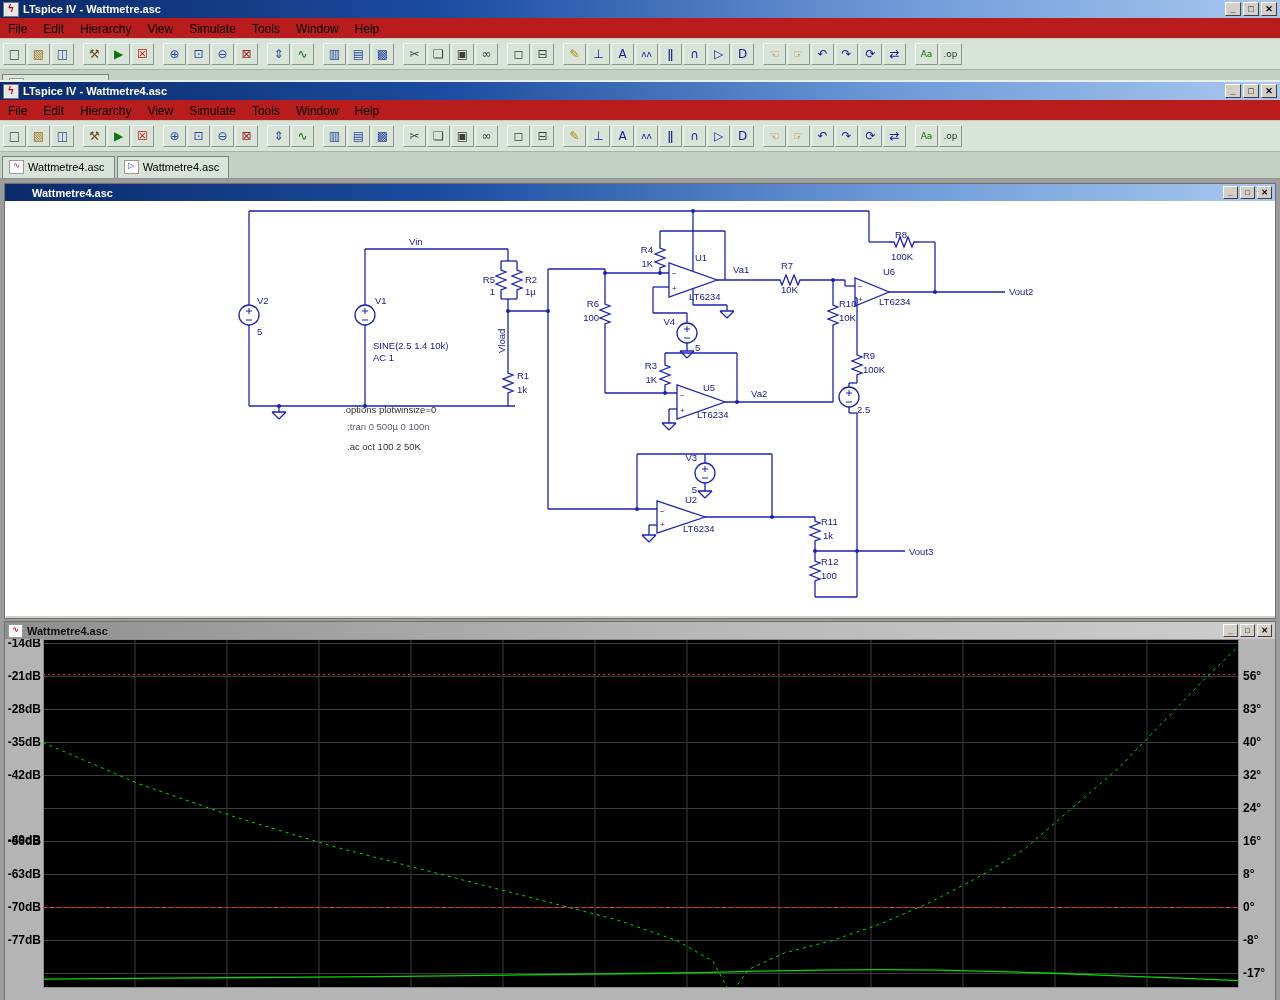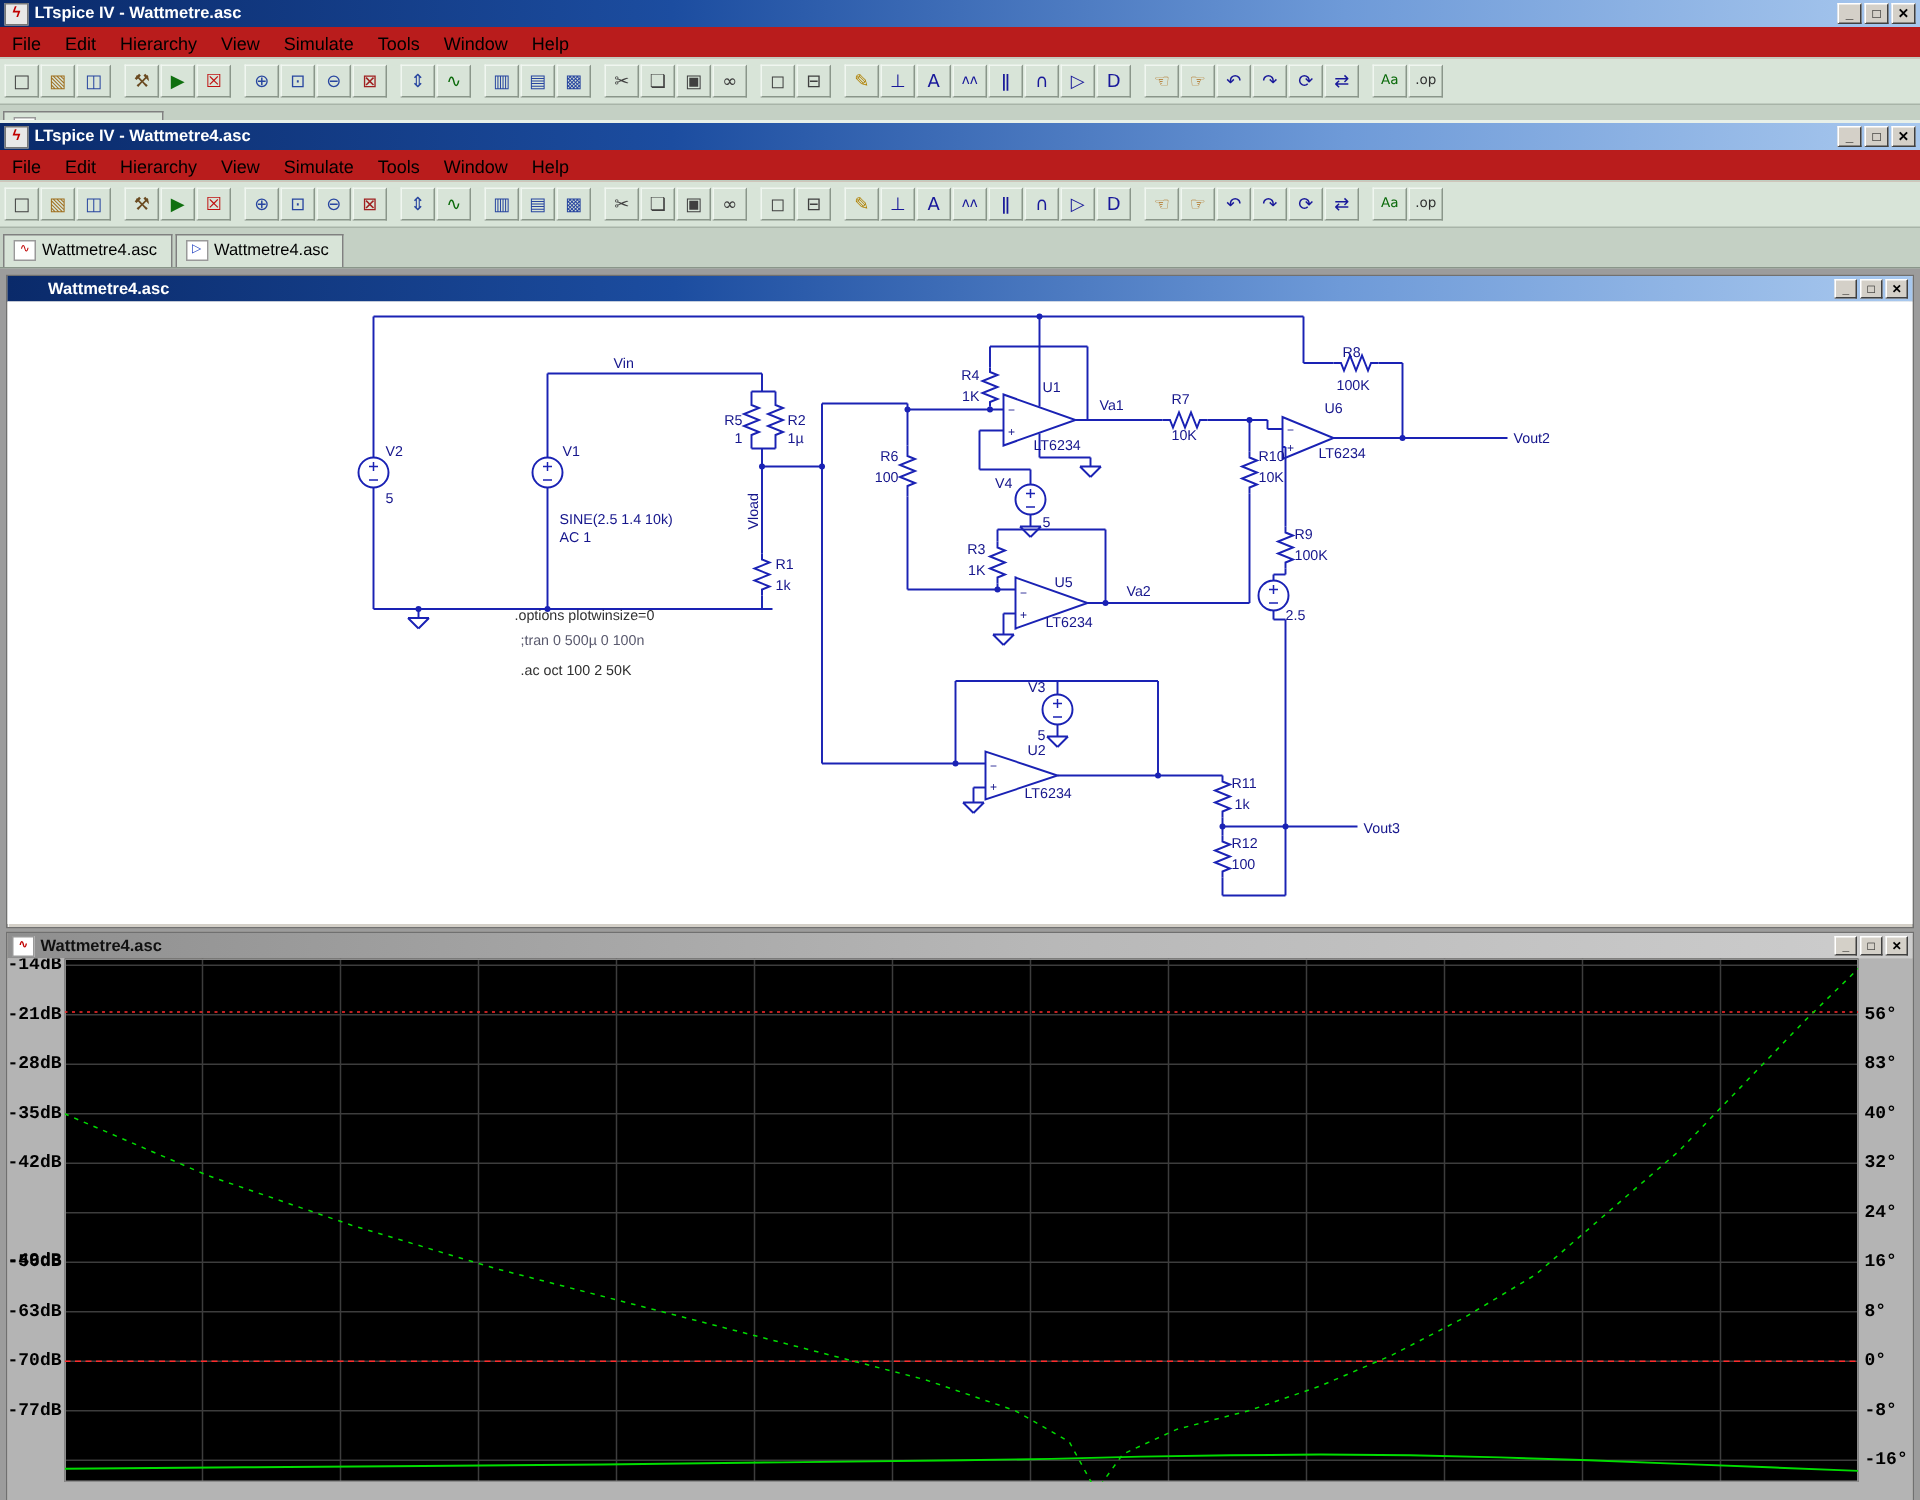--- a/index.html
+++ b/index.html
@@ -42,21 +42,21 @@
   #schem text{font-family:"Liberation Sans",sans-serif;font-size:9.5px;fill:#16168c;}
   #schem text.dir{fill:#303030;}
   #schem text.cmt{fill:#5a5a6e;}
   #waveContent{height:365px;background:#b4b4b4;overflow:hidden;}
   #traceRow{height:16px;background:#000;position:relative;font-size:12px;}
   #traceRow span{position:absolute;top:1px;}
   #plotRow{display:flex;height:349px;}
   .axstrip{position:relative;background:#b4b4b4;font-size:12px;font-weight:bold;color:#000;}
   #axl{width:38px;}
   #axr{width:34px;}
-  .axlab{position:absolute;white-space:nowrap;font-family:Liberation Mono, monospace;}
+  .axlab{position:absolute;white-space:nowrap;}
   #plot{background:#000;display:block;}
 </style>
 </head>
 <body>
 
 <div id="winA" class="win">
   <div class="titlebar">
     <span class="wicon">ϟ</span>
     <span>LTspice IV - Wattmetre.asc</span>
     <span class="cbgroup">
@@ -616,20 +616,20 @@
               <div class="axlab" style="top: -3.5px; left: 4px; margin-left: 32px;">64°</div>
               <div class="axlab" style="top: 29.5px; left: 4px;">56°</div>
               <div class="axlab" style="top: 62.5px; left: 4px;">83°</div>
               <div class="axlab" style="top: 95.5px; left: 4px;">40°</div>
               <div class="axlab" style="top: 128.5px; left: 4px;">32°</div>
               <div class="axlab" style="top: 161.5px; left: 4px;">24°</div>
               <div class="axlab" style="top: 194.5px; left: 4px;">16°</div>
               <div class="axlab" style="top: 227.5px; left: 4px;">8°</div>
               <div class="axlab" style="top: 260.5px; left: 4px;">0°</div>
               <div class="axlab" style="top: 293.5px; left: 4px;">-8°</div>
-              <div class="axlab" style="top: 326.5px; left: 4px;">-16°</div>
+              <div class="axlab" style="top: 326.5px; left: 4px;">-17°</div>
             </div>
         </div>
       </div>
     </div>
 
   </div>
 </div>
 
 </body></html>

